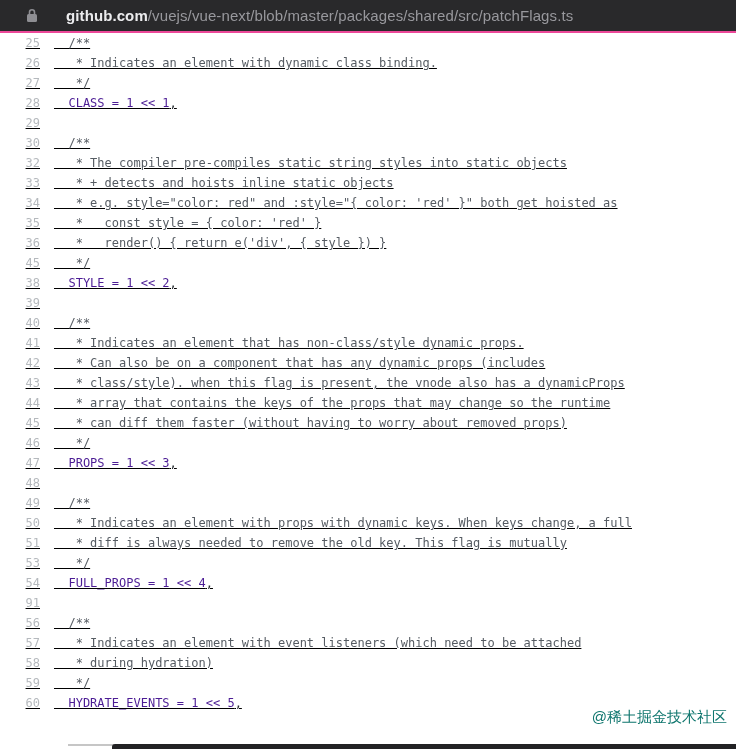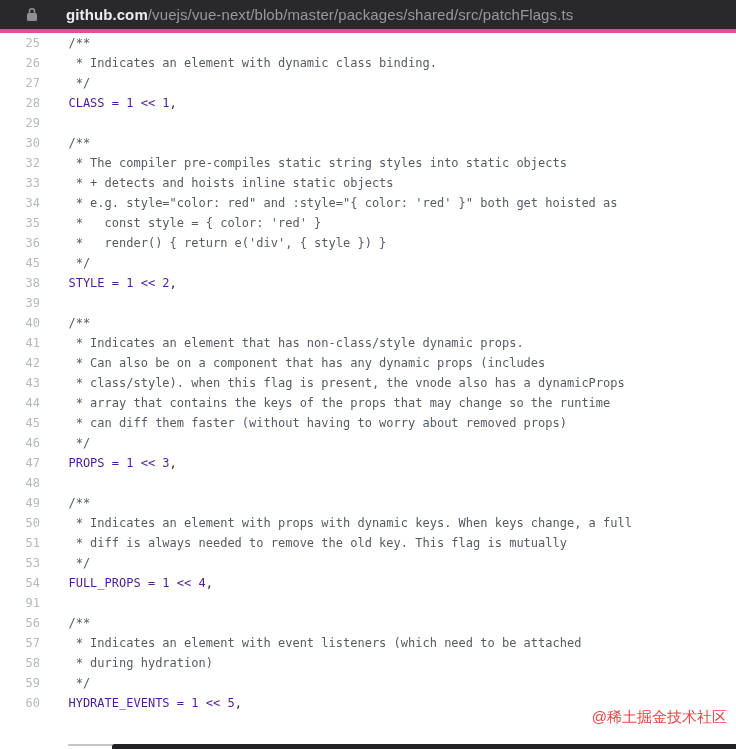--- a/index.html
+++ b/index.html
@@ -9,21 +9,21 @@
     background: #ffffff;
     position: relative;
   }
 
   
   .address-bar {
     position: absolute;
     top: 0; left: 0; right: 0;
     height: 33px;
     background: #29292b;
-    border-bottom: 4px solid #ec4899;
+    border-bottom: 2px solid #ec4899;
     display: flex;
     align-items: center;
   }
   .lock-wrap {
     width: 14px; height: 16px;
     margin-left: 25px;
     display: flex; align-items: center; justify-content: center;
   }
   .url-text {
     margin-left: 27px;
@@ -40,20 +40,21 @@
     top: 33px; left: 0; right: 0; bottom: 0;
     background: #ffffff;
     overflow: hidden;
   }
   .code-row {
     display: flex;
     height: 20px;
     line-height: 20px;
     font-family: "DejaVu Sans Mono", "Liberation Mono", monospace;
     font-size: 12px;
+    text-decoration: underline;
   }
   .line-num {
     width: 40px;
     flex: 0 0 40px;
     text-align: right;
     color: #b5b9bd;
     cursor: pointer;
     user-select: none;
   }
   .line-code {
@@ -63,21 +64,21 @@
   .tok-comment { color: #565c63; }
   .tok-const   { color: #4c1d95; }
   .tok-punct   { color: #24292e; }
 
   
   .watermark {
     position: absolute;
     right: 9px;
     bottom: 22px;
     font-size: 15px;
-    color: #ef4444;
+    color: #0f766e;
     font-family: "Liberation Sans", sans-serif;
     pointer-events: none;
   }
 
   
   .bottom-underline {
     position: absolute;
     left: 68px;
     bottom: 3px;
     width: 46px;

